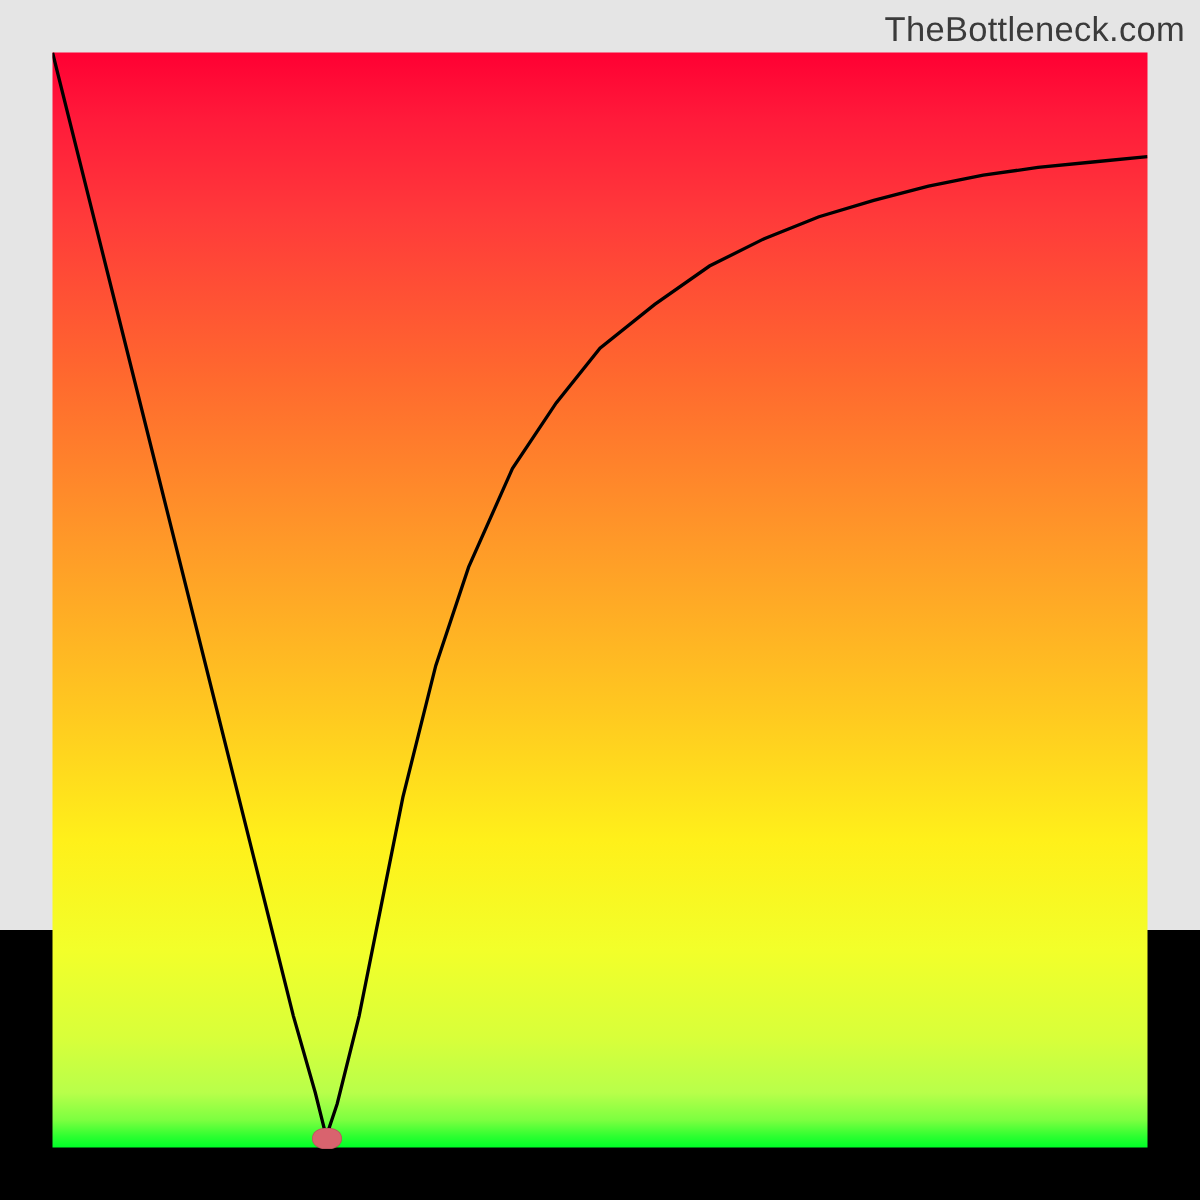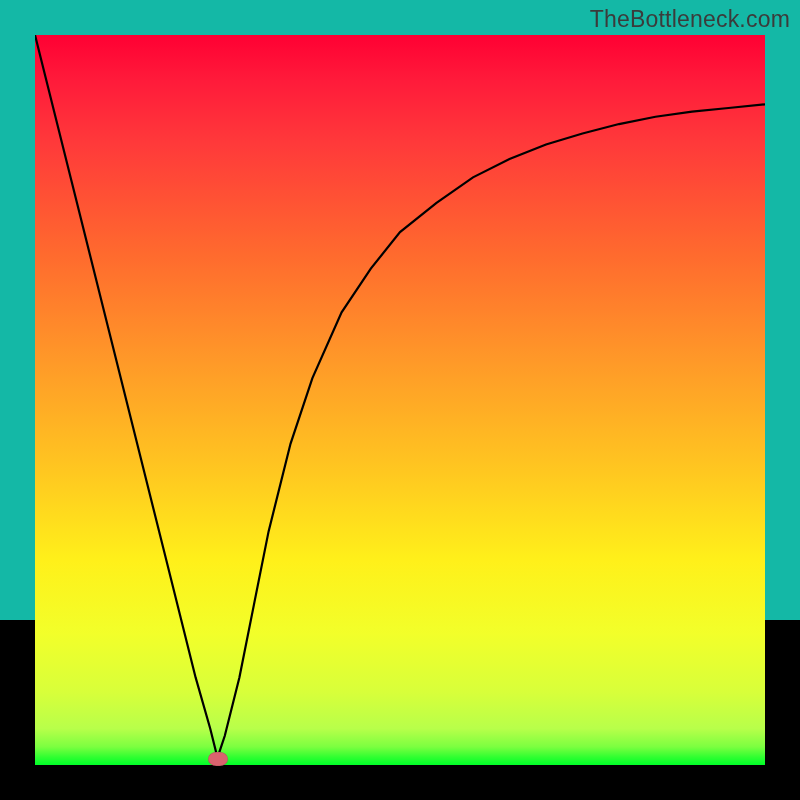--- a/index.html
+++ b/index.html
@@ -8,21 +8,21 @@
     width: 800px;
     height: 800px;
     overflow: hidden;
     background: #000;
     font-family: Arial, Helvetica, sans-serif;
   }
   .frame {
     position: relative;
     width: 800px;
     height: 620px;
-    background: #14b8a6;
+    background: #e5e5e5;
   }
   .plot-area {
     position: absolute;
     left: 35px;
     top: 35px;
     width: 730px;
     height: 730px;
     
     background: linear-gradient(
       to bottom,

